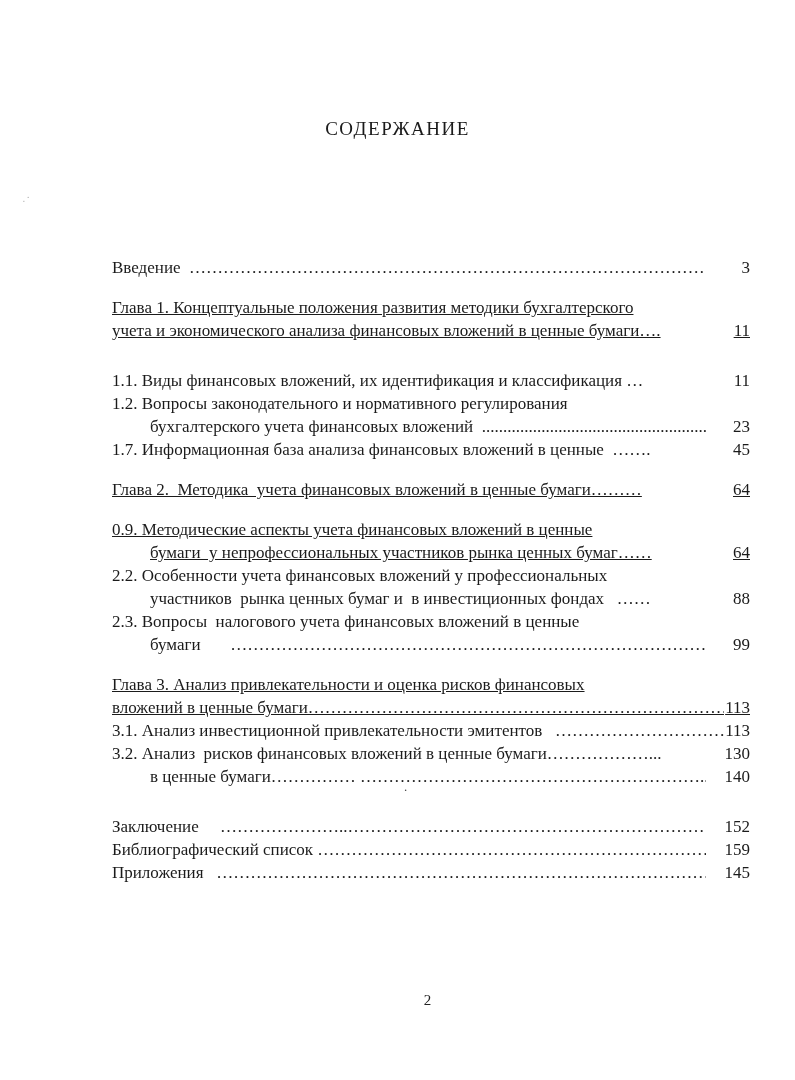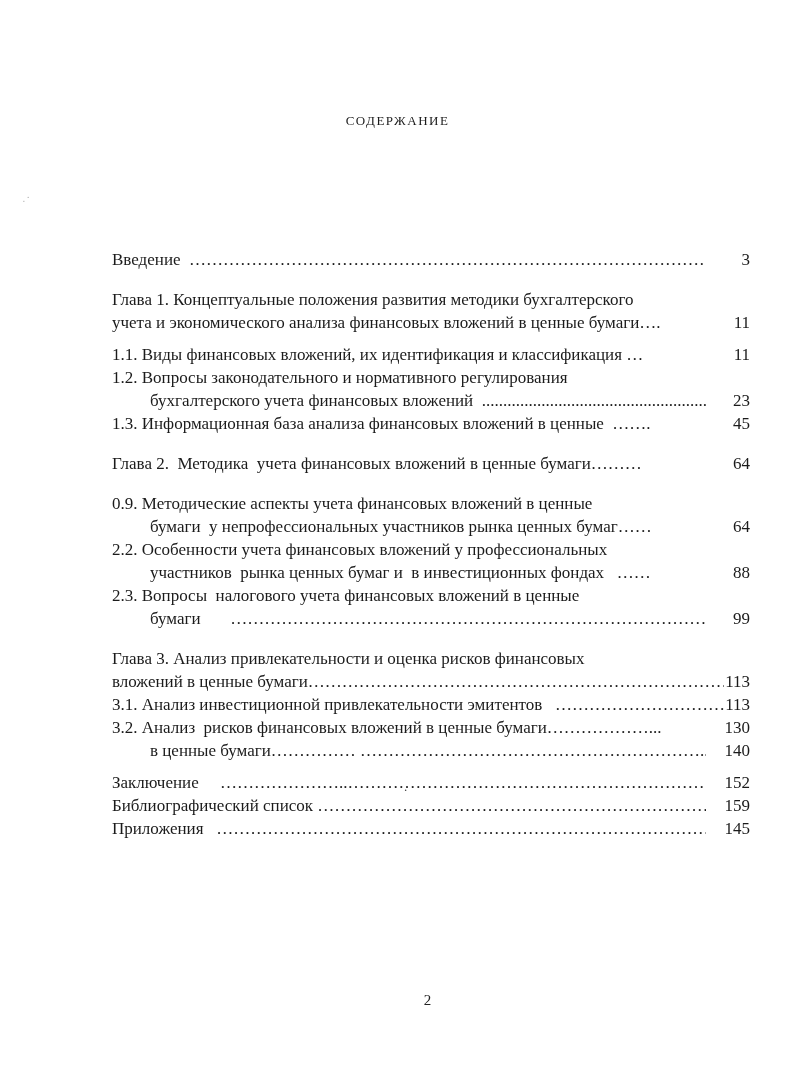--- a/index.html
+++ b/index.html
@@ -11,36 +11,36 @@
     position: relative;
     width: 795px;
     height: 1080px;
     margin: 0 auto;
     background: #ffffff;
     font-family: "Liberation Serif", "DejaVu Serif", serif;
     color: #1b1b1b;
     overflow: hidden;
   }
   .doc-title {
-    margin: 8px;
+    margin: 16px;
     padding-top: 101px;
     text-align: center;
-    font-size: 13px;
+    font-size: 19px;
     line-height: 24px;
     font-weight: 400;
     letter-spacing: 1.5px;
   }
   .toc {
     margin: 115px 45px 0 112px; 
     font-size: 17px;
     line-height: 23px;
   }
   .entry { margin: 0; }
-  .entry.gap-lg { margin-top: 17px; }
-  .entry.gap-md { margin-top: 9px; }
+  .entry.gap-lg { margin-top: 17px; text-decoration: underline; }
+  .entry.gap-md { margin-top: 27px; }
   .line {
     display: flex;
     align-items: baseline;
     height: 23px;
   }
   .line .txt {
     flex: 1 1 auto;
     min-width: 0;
     overflow: hidden;
     white-space: pre;
@@ -117,21 +117,21 @@
           <span class="txt">1.2. Вопросы законодательного и нормативного регулирования</span>
           <span class="pg"></span>
         </div>
         <div class="line indent">
           <span class="txt">бухгалтерского учета финансовых вложений  ................................................................</span>
           <span class="pg">23</span>
         </div>
       </div>
       <div class="entry">
         <div class="line">
-          <span class="txt">1.3. Информационная база анализа финансовых вложений в ценные  …….</span>
+          <span class="txt">1.7. Информационная база анализа финансовых вложений в ценные  …….</span>
           <span class="pg">45</span>
         </div>
       </div>
       <div class="entry gap-lg">
         <div class="line">
           <span class="txt">Глава 2.  Методика  учета финансовых вложений в ценные бумаги………</span>
           <span class="pg">64</span>
         </div>
       </div>
       <div class="entry gap-lg">

